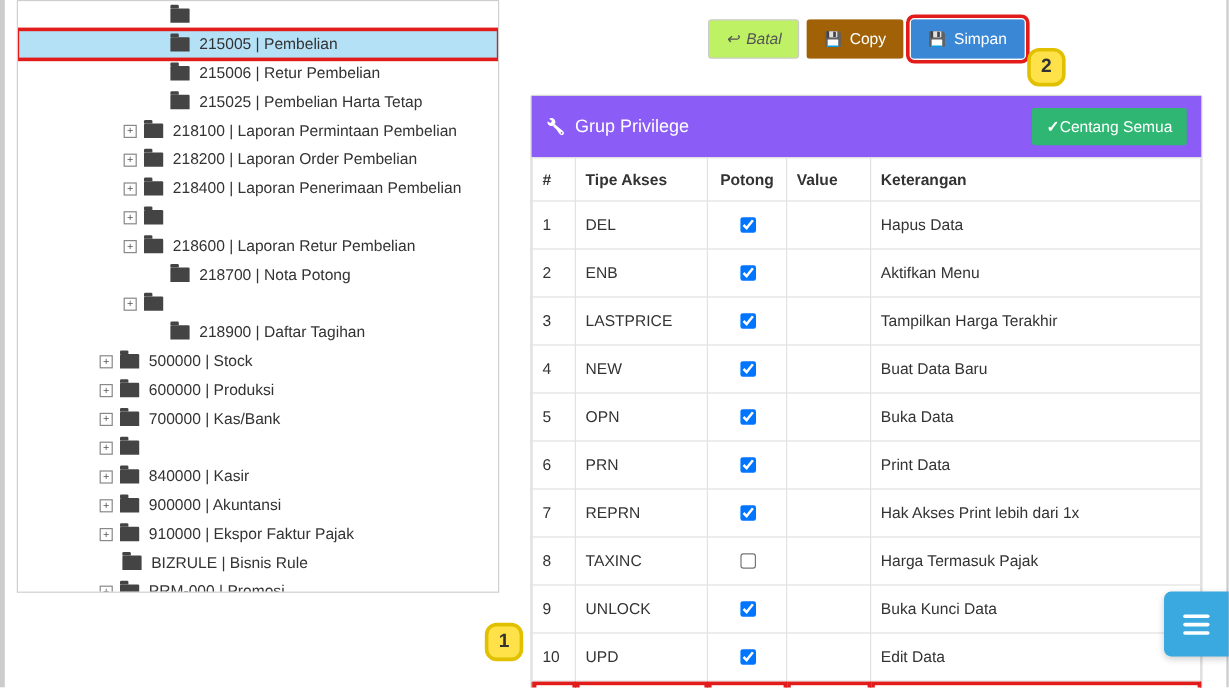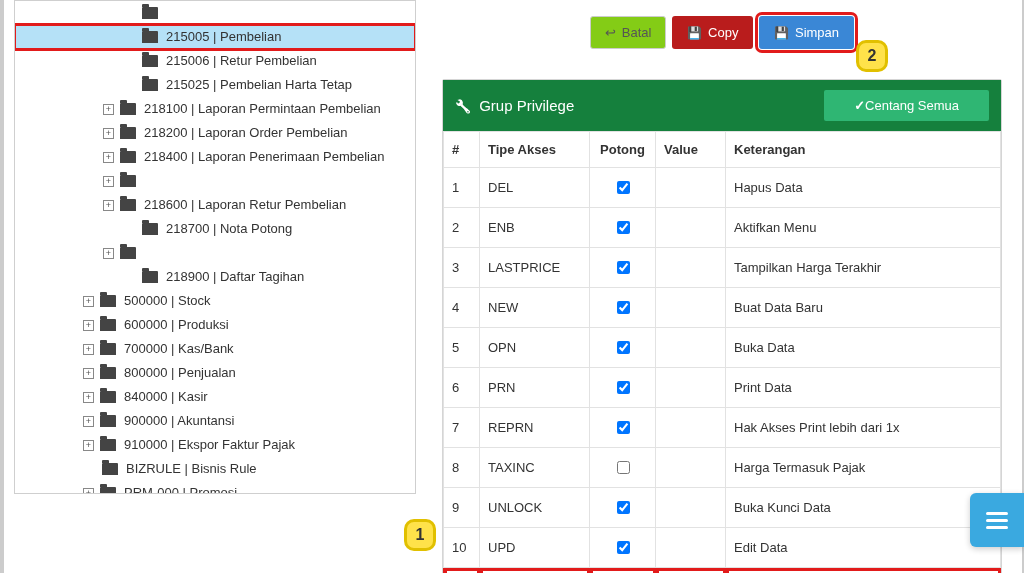--- a/index.html
+++ b/index.html
@@ -60,45 +60,45 @@
 
   
   .right { flex: 1; padding: 0 20px; position: relative; }
 
   .btnbar { margin-top: 16px; text-align: center; }
   .btn {
     display: inline-flex; align-items: center; gap: 6px;
     padding: 8px 14px; font-size: 13px; border: 1px solid transparent;
     border-radius: 3px; margin: 0 1px;
   }
-  .btn-default { background:#84cc16; border-color:#ccc; color:#555; }
-  .btn-info    { background:#b91c1c; color:#fff; }
+  .btn-default { background:#bef264; border-color:#ccc; color:#555;font-style:italic; }
+  .btn-info    { background:#a16207; color:#fff; }
   .btn-primary { background:#3a87d6; color:#fff; outline: 3px solid #e21b1b; outline-offset: 1px; }
 
   .icon-back::before { content:"\21A9"; }
   .icon-save::before { content:"\1F4BE"; font-size:12px; }
 
   .callout {
     position:absolute; width:32px; height:32px; border:3px solid #e1c000;
     background:#ffe24a; border-radius:10px; display:flex; align-items:center;
     justify-content:center; font-weight:bold; font-size:16px; color:#333;
   }
   .callout-2 { top: 40px; right: 134px; }
   .callout-1 { bottom: 22px; left: -18px; }
 
   .panel {
     margin-top: 30px; border: 1px solid #d5d5d5; border-radius: 2px;
   }
   .panel-head {
-    background:#15803d; color:#fff; padding:10px 12px; display:flex;
+    background:#8b5cf6; color:#fff; padding:10px 12px; display:flex;
     align-items:center; gap:8px; font-size:15px;
   }
   .wrench::before{ content:"\1F527"; font-size:13px; filter: grayscale(1) brightness(2);}
   .btn-green {
-    background:#2fb673; color:#fff; padding:8px 30px; border-radius:2px;
+    background:#2fb673; color:#fff; padding:8px 12px; border-radius:2px;
     display:inline-flex; align-items:center; gap:0; font-size:13px;
   }
   .check::before{ content:"\2713"; font-weight:bold; }
 
   table { border-collapse: collapse; width:100%; table-layout: fixed; }
   th, td { border:1px solid #e2e2e2; padding:10px 8px; text-align:left; vertical-align: middle; }
   th { font-weight: bold; background:#fff; }
   th.col-num, td.col-num { width:36px; }
   th.col-type, td.col-type { width:110px; }
   th.col-en, td.col-en { width:66px; text-align:center; }
@@ -225,21 +225,20 @@
               <div class="row">
                 <span class="expander">+</span>
                 <span class="folder"></span>
                 <span>700000 | Kas/Bank</span>
               </div>
             </li>
           <li class="ind-c">
               <div class="row">
                 <span class="expander">+</span>
                 <span class="folder"></span>
-                <span>800000 | Penjualan</span>
               </div>
             </li>
           <li class="ind-c">
               <div class="row">
                 <span class="expander">+</span>
                 <span class="folder"></span>
                 <span>840000 | Kasir</span>
               </div>
             </li>
           <li class="ind-c">

